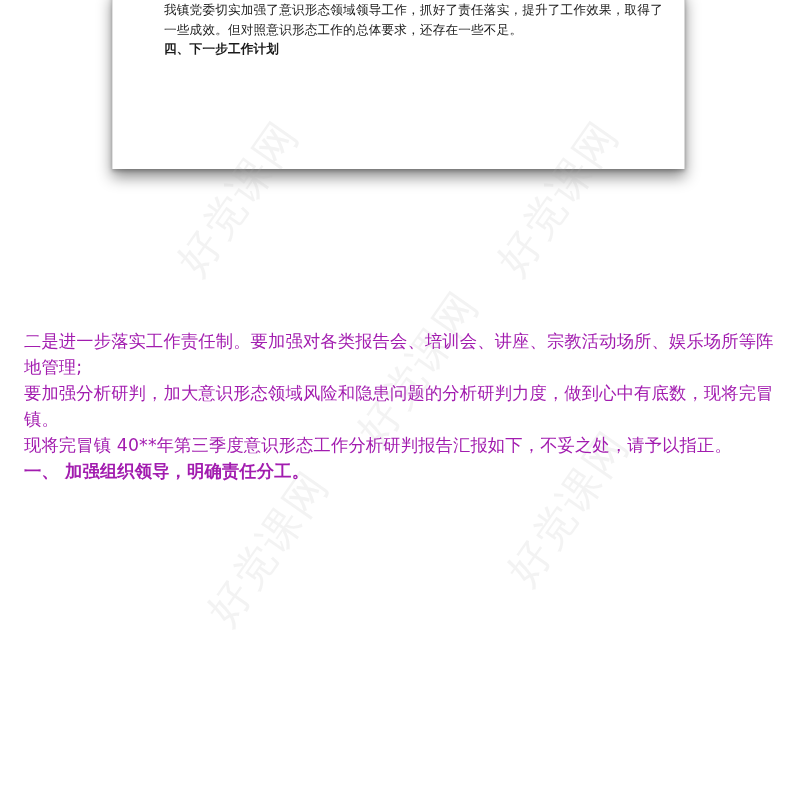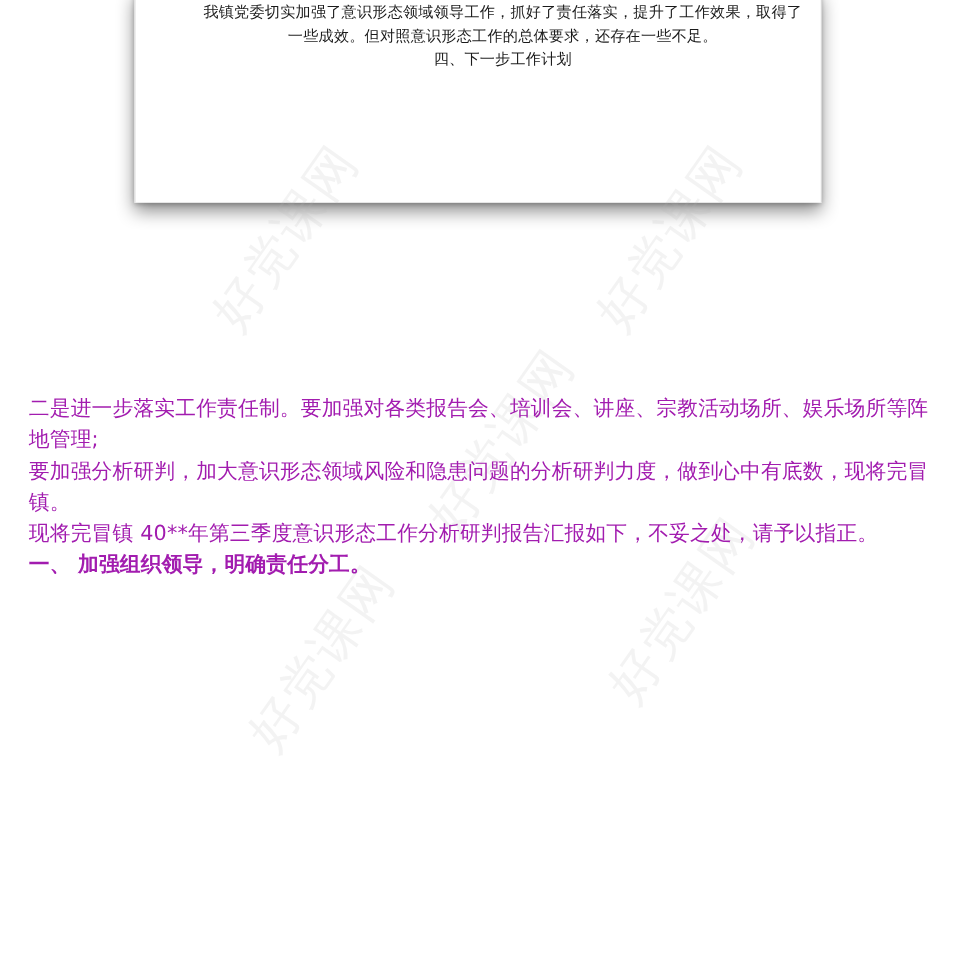--- a/index.html
+++ b/index.html
@@ -31,24 +31,23 @@
       left: 51px;
       top: 0px;
       width: 510px;
       font-size: 12.6px;
       line-height: 19.4px;
       color: #1a1a1a;
       letter-spacing: 0.2px;
     }
     .preview-inner p {
       margin: 0;
-      text-align: center;
     }
     .preview-inner .h {
-      font-weight: normal;
+      font-weight: bold;
     }
     .preview-inner .h.cut {
       margin-top: -9px;
     }
     .main-text {
       position: absolute;
       left: 24px;
       top: 329px;
       width: 756px;
       font-size: 17.3px;

